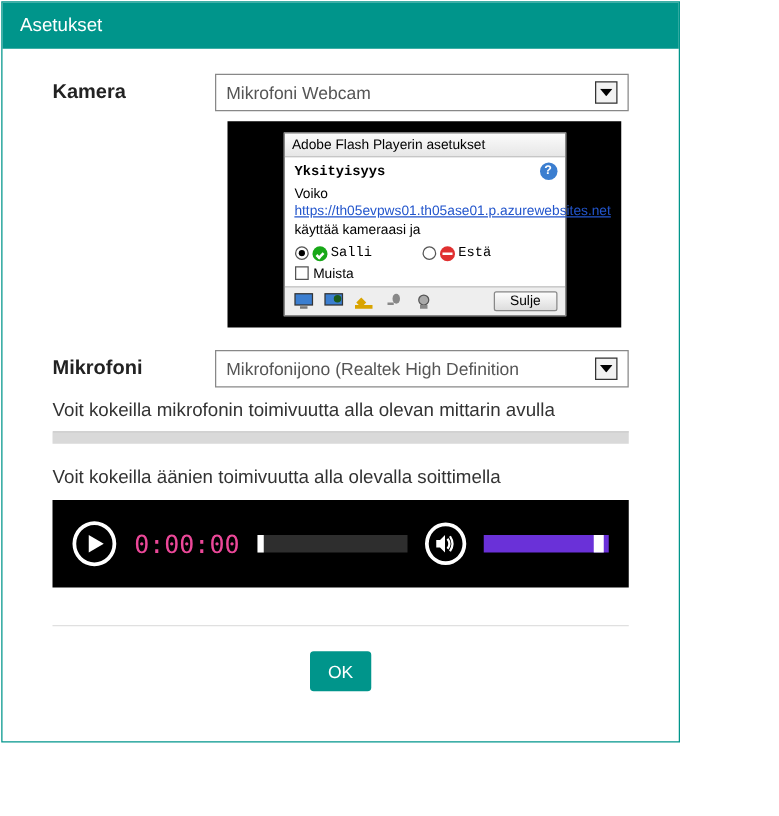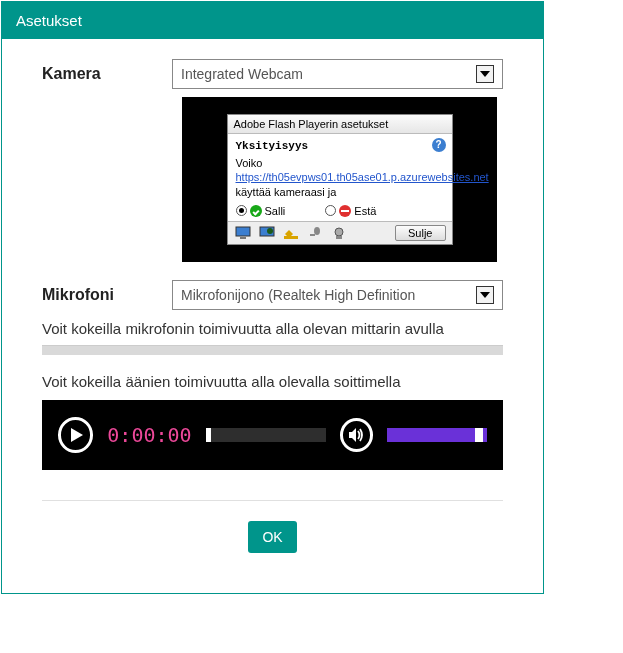--- a/index.html
+++ b/index.html
@@ -37,21 +37,21 @@
   .flash-content { background: #fff; padding: 6px 8px 4px 8px; border-bottom: 1px solid #bbb; position: relative; }
   .flash-help {
     position: absolute; right: 6px; top: 4px; width: 14px; height: 14px; border-radius: 50%;
     background: #3b7ed0; color: #fff; font-size: 10px; text-align: center; line-height: 14px;
     font-weight: bold;
   }
   .flash-privacy-title { font-weight: bold; margin-bottom: 4px; font-family: Liberation Mono, monospace; }
   .flash-msg { line-height: 1.3; }
   .flash-link { color: #2255cc; text-decoration: underline; }
   .flash-radio-row { display: flex; gap: 40px; margin-top: 6px; align-items: center; }
-  .flash-radio { display: flex; align-items: center; gap: 3px; }
+  .flash-radio { display: flex; align-items: center; gap: 3px; font-family: Liberation Mono, monospace; }
   .radio-outer {
     width: 11px; height: 11px; border: 1px solid #555; border-radius: 50%; display: flex;
     align-items: center; justify-content: center; background: #fff;
   }
   .radio-dot { width: 5px; height: 5px; border-radius: 50%; background: #000; }
   .status-icon { width: 12px; height: 12px; border-radius: 50%; display: inline-block; }
   .status-allow { background: #18a818; position: relative; }
   .status-allow::after { content: ""; position: absolute; left: 3px; top: 5px; width: 4px; height: 2px; border-left: 2px solid #fff; border-bottom: 2px solid #fff; transform: rotate(-45deg); }
   .status-deny { background: #e03030; position: relative; }
   .status-deny::after { content: ""; position: absolute; left: 2px; top: 5px; width: 8px; height: 2px; background: #fff; }
@@ -110,21 +110,21 @@
 <div class="modal">
   <div class="modal-header">
     <span>Asetukset</span>
   </div>
 
   <div class="modal-body">
 
     <div class="field-row">
       <div class="field-label">Kamera</div>
       <div class="select-wrap">
-        <span class="select-value">Integrated Webcam</span>
+        <span class="select-value">Mikrofoni Webcam</span>
         <span class="select-arrow">
           <svg viewBox="0 0 10 6">
               <path d="M0 0 L5 6 L10 0 Z" fill="#000"></path>
             </svg>
         </span>
       </div>
     </div>
 
     <div class="flash-outer">
       <div class="flash-dialog">
@@ -144,20 +144,24 @@
                 </span>
               <span class="status-icon status-allow"></span>
               <span>Salli</span>
             </label>
             <label class="flash-radio">
               <span class="radio-outer"></span>
               <span class="status-icon status-deny"></span>
               <span>Estä</span>
             </label>
           </div>
+          <div class="flash-checkbox-row">
+            <span class="checkbox-box"></span>
+            <span>Muista</span>
+          </div>
         </div>
         <div class="flash-tabs">
           <div class="tab-icons">
             <span class="tab-ic">
               <svg viewBox="0 0 16 14">
                   <rect x="1" y="1" width="14" height="9" fill="#3b7ed0" stroke="#333"></rect>
                   <rect x="5" y="11" width="6" height="2" fill="#777"></rect>
                 </svg>
             </span>
             <span class="tab-ic">

